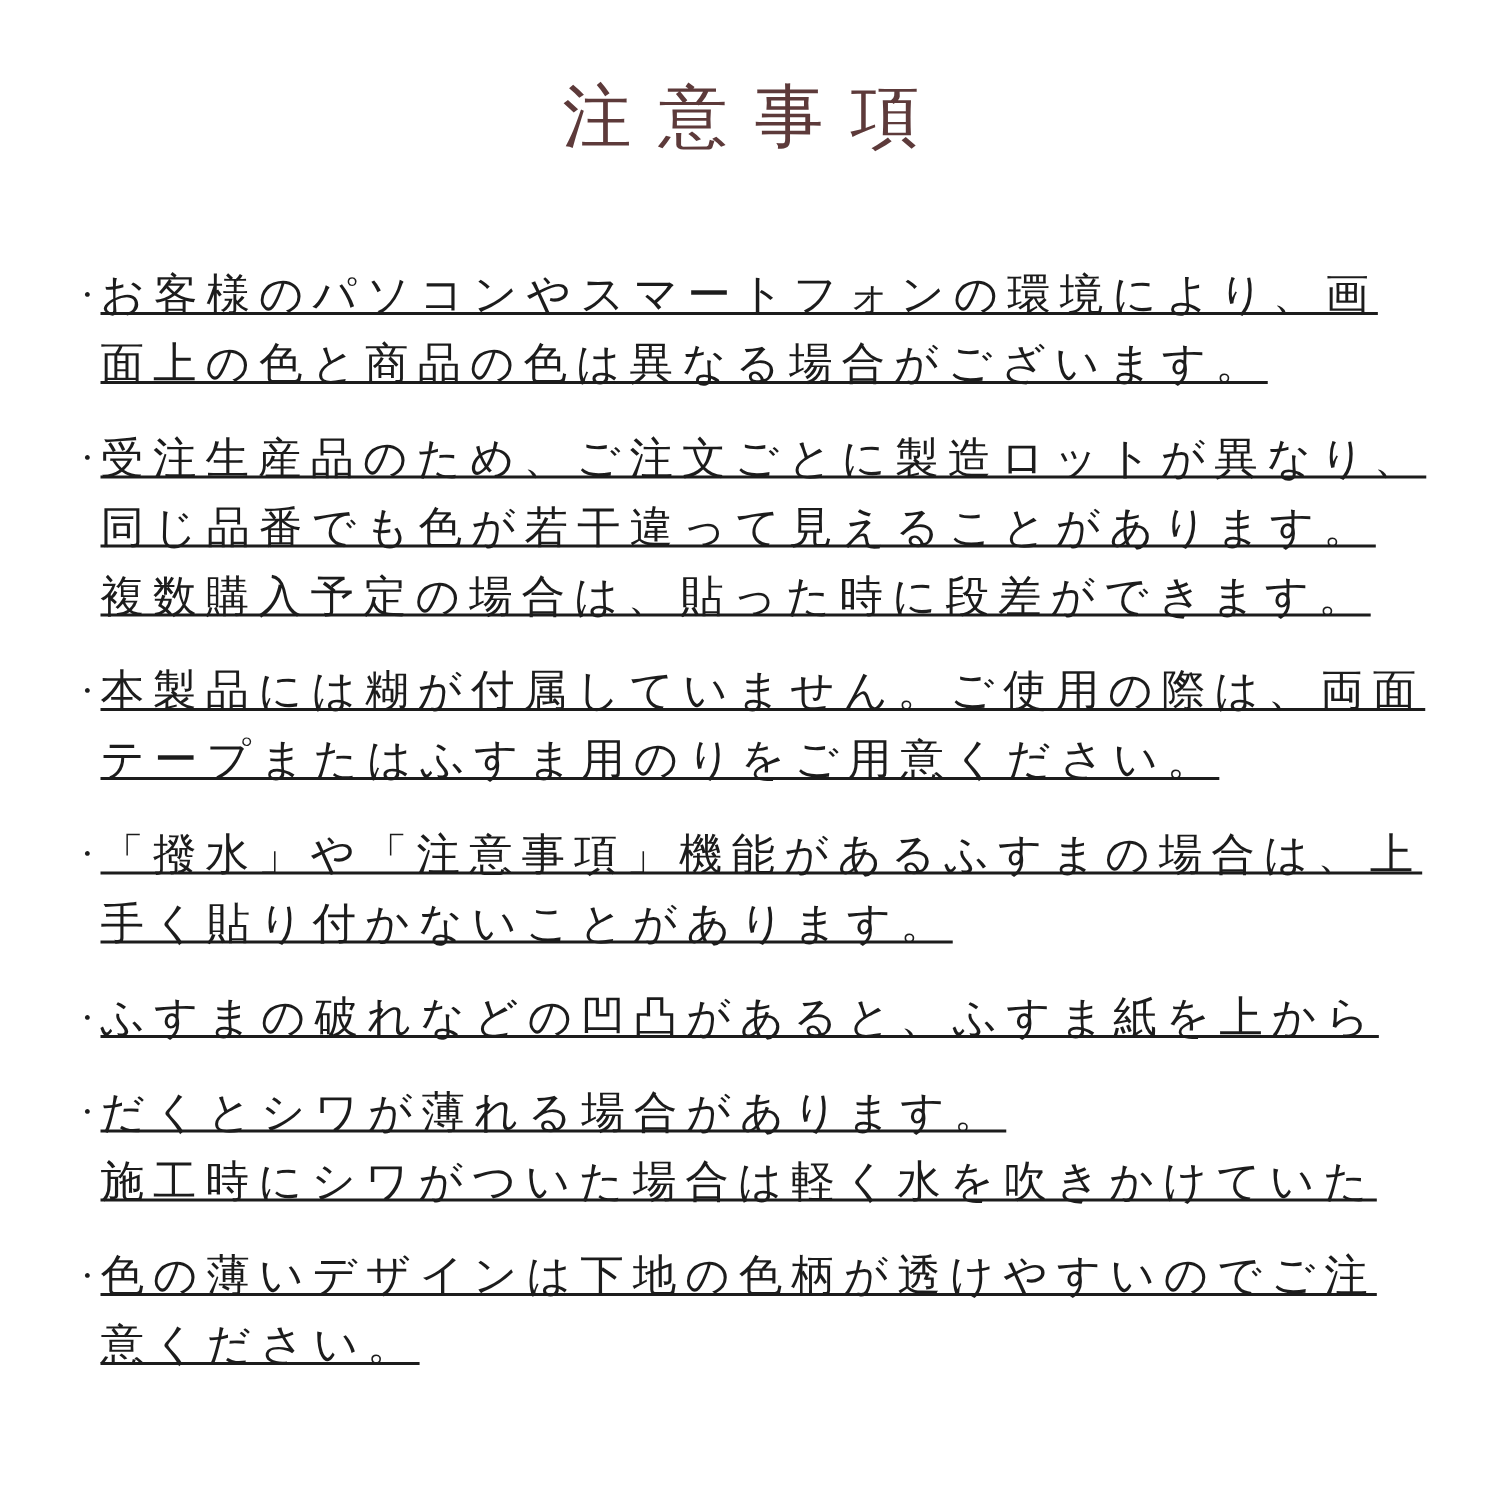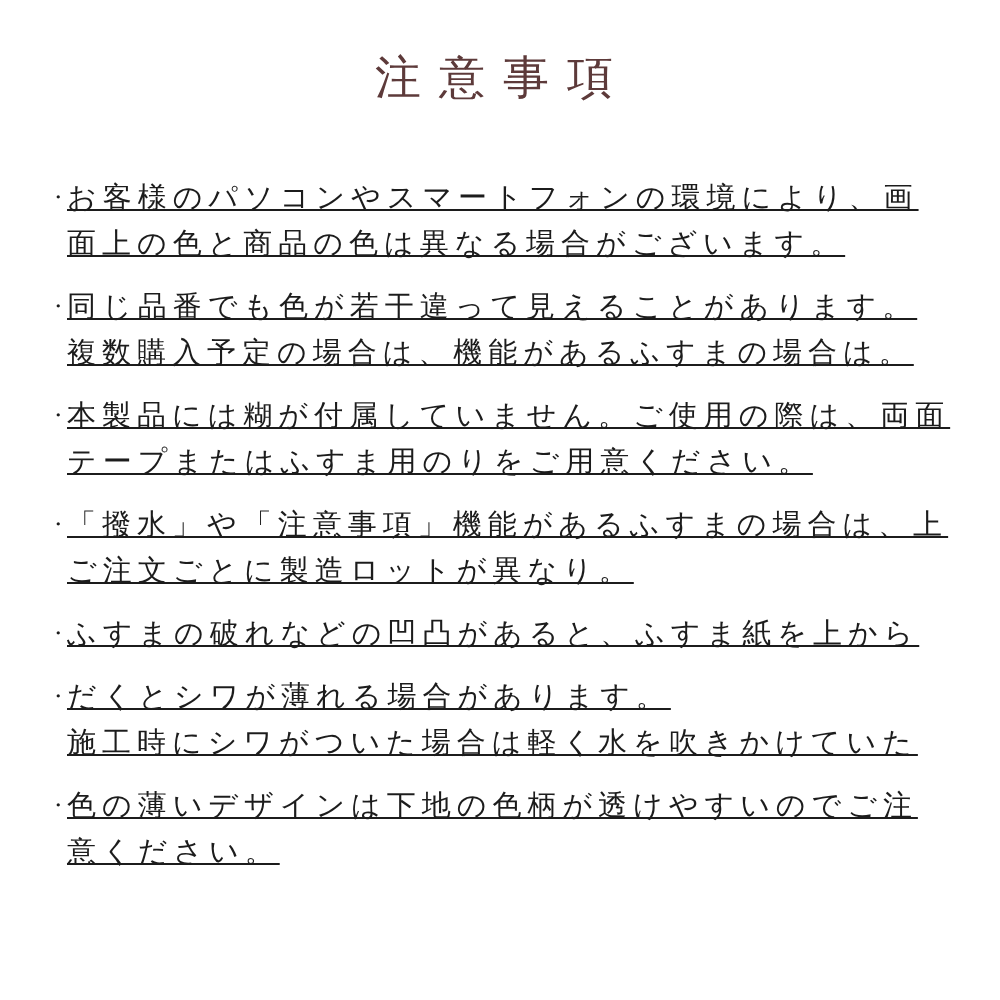--- a/index.html
+++ b/index.html
@@ -67,32 +67,33 @@
 <div class="page">
   <h1 class="title">注意事項</h1>
   <ul class="notes" id="notes-list">
       <li class="note">
         <span class="bullet">・</span>
         <span class="note-line">お客様のパソコンやスマートフォンの環境により、画</span>
         <span class="note-line">面上の色と商品の色は異なる場合がございます。</span>
       </li>
       <li class="note">
         <span class="bullet">・</span>
+        <span class="note-line">受注生産品のため、ご注文ごとに製造ロットが異なり、</span>
         <span class="note-line">同じ品番でも色が若干違って見えることがあります。</span>
-        <span class="note-line">複数購入予定の場合は、機能があるふすまの場合は。</span>
+        <span class="note-line">複数購入予定の場合は、貼った時に段差ができます。</span>
       </li>
       <li class="note">
         <span class="bullet">・</span>
         <span class="note-line">本製品には糊が付属していません。ご使用の際は、両面</span>
         <span class="note-line">テープまたはふすま用のりをご用意ください。</span>
       </li>
       <li class="note">
         <span class="bullet">・</span>
         <span class="note-line">「撥水」や「注意事項」機能があるふすまの場合は、上</span>
-        <span class="note-line">ご注文ごとに製造ロットが異なり。</span>
+        <span class="note-line">手く貼り付かないことがあります。</span>
       </li>
       <li class="note">
         <span class="bullet">・</span>
         <span class="note-line">ふすまの破れなどの凹凸があると、ふすま紙を上から</span>
       </li>
       <li class="note">
         <span class="bullet">・</span>
         <span class="note-line">だくとシワが薄れる場合があります。</span>
         <span class="note-line">施工時にシワがついた場合は軽く水を吹きかけていた</span>
       </li>

